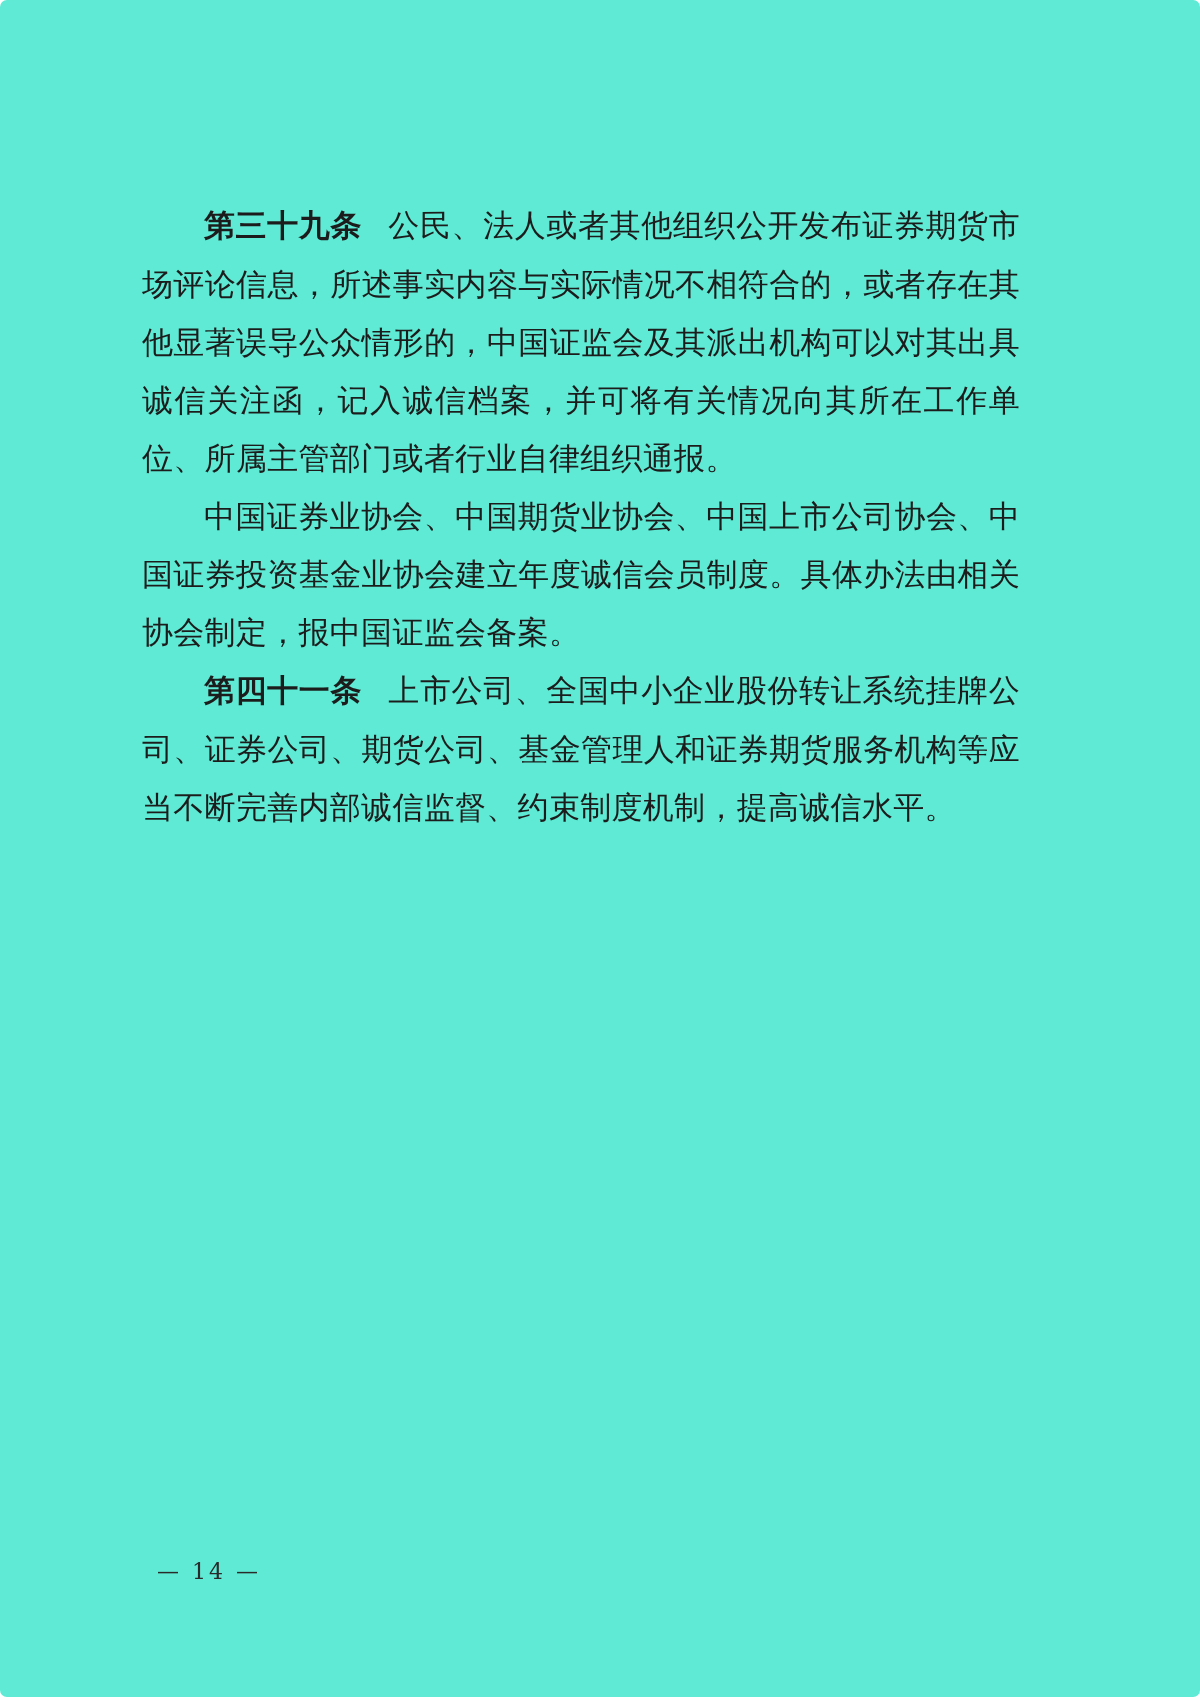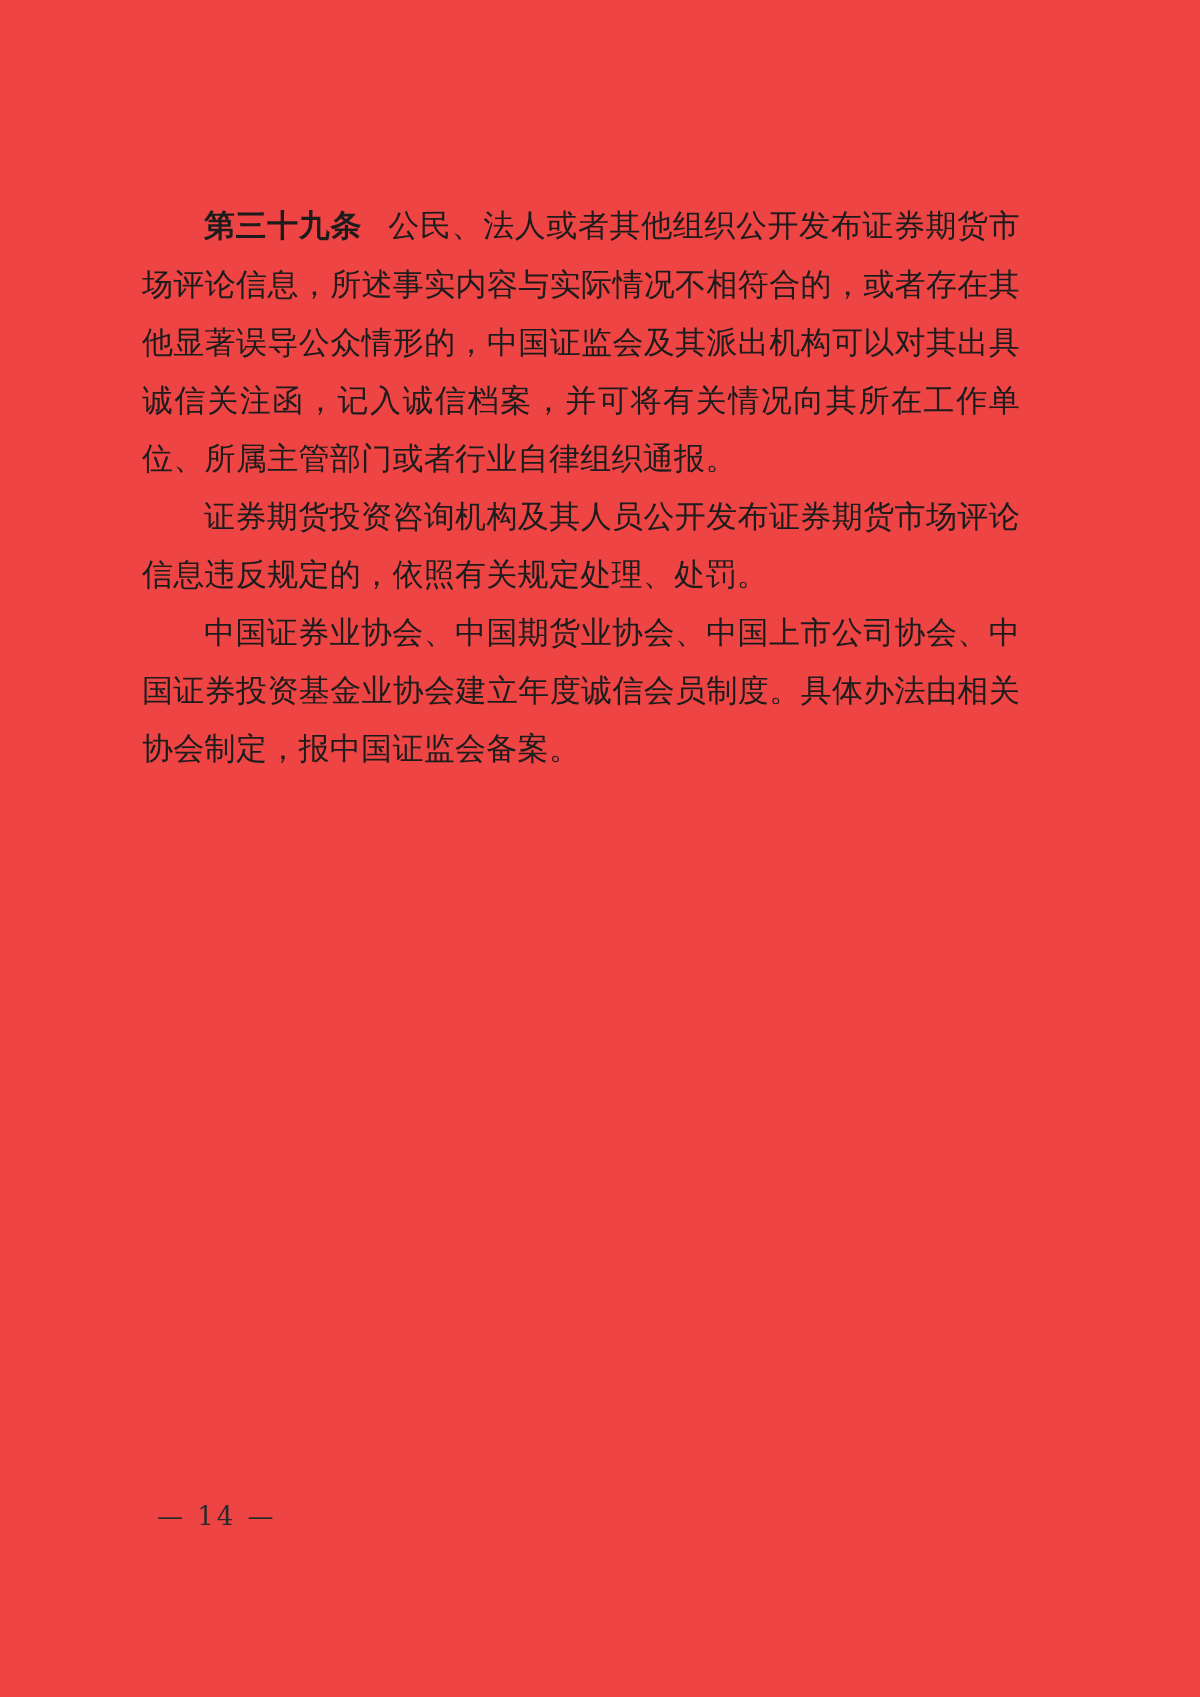--- a/index.html
+++ b/index.html
@@ -11,21 +11,22 @@
     width: 1200px;
     height: 1697px;
     position: relative;
     overflow: hidden;
     font-family: "DejaVu Serif", "Liberation Serif", serif;
     color: #1c1c1c;
   }
   .page {
     position: absolute;
     inset: 0;
-    background: #ef4444;
+    background: #5eead4;
+    border-radius: 7px;
   }
   .content {
     position: absolute;
     left: 142px;
     top: 196px;
     width: 878px;
     font-size: 31px;
     line-height: 58px;
     letter-spacing: 0.3px;
     text-align: justify;
@@ -42,44 +43,44 @@
     font-weight: bold;
     margin-right: 0.85em;
   }
   .para-label:empty {
     display: none;
     margin: 0;
   }
   .page-footer {
     position: absolute;
     left: 157px;
-    top: 1496px;
-    font-size: 26px;
+    top: 1552px;
+    font-size: 22px;
     line-height: 40px;
     letter-spacing: 3px;
     color: #2a2a2a;
     font-family: "DejaVu Serif", "Liberation Serif", serif;
   }
 </style>
 </head>
 <body>
 
 <div class="page">
 
   <main class="content">
 
     <p class="para"><span class="para-label">第三十九条</span><span class="para-text">公民、法人或者其他组织公开发布证券期货市场评论信息，所述事实内容与实际情况不相符合的，或者存在其他显著误导公众情形的，中国证监会及其派出机构可以对其出具诚信关注函，记入诚信档案，并可将有关情况向其所在工作单位、所属主管部门或者行业自律组织通报。</span></p>
 
-    <p class="para"><span class="para-text">证券期货投资咨询机构及其人员公开发布证券期货市场评论信息违反规定的，依照有关规定处理、处罚。</span></p>
 
 
 
 
     <p class="para"><span class="para-text">中国证券业协会、中国期货业协会、中国上市公司协会、中国证券投资基金业协会建立年度诚信会员制度。具体办法由相关协会制定，报中国证监会备案。</span></p>
 
+    <p class="para"><span class="para-label">第四十一条</span><span class="para-text">上市公司、全国中小企业股份转让系统挂牌公司、证券公司、期货公司、基金管理人和证券期货服务机构等应当不断完善内部诚信监督、约束制度机制，提高诚信水平。</span></p>
 
   </main>
 
   <footer class="page-footer">
     <span>— 14 —</span>
   </footer>
 
 </div>
 
 </body></html>

